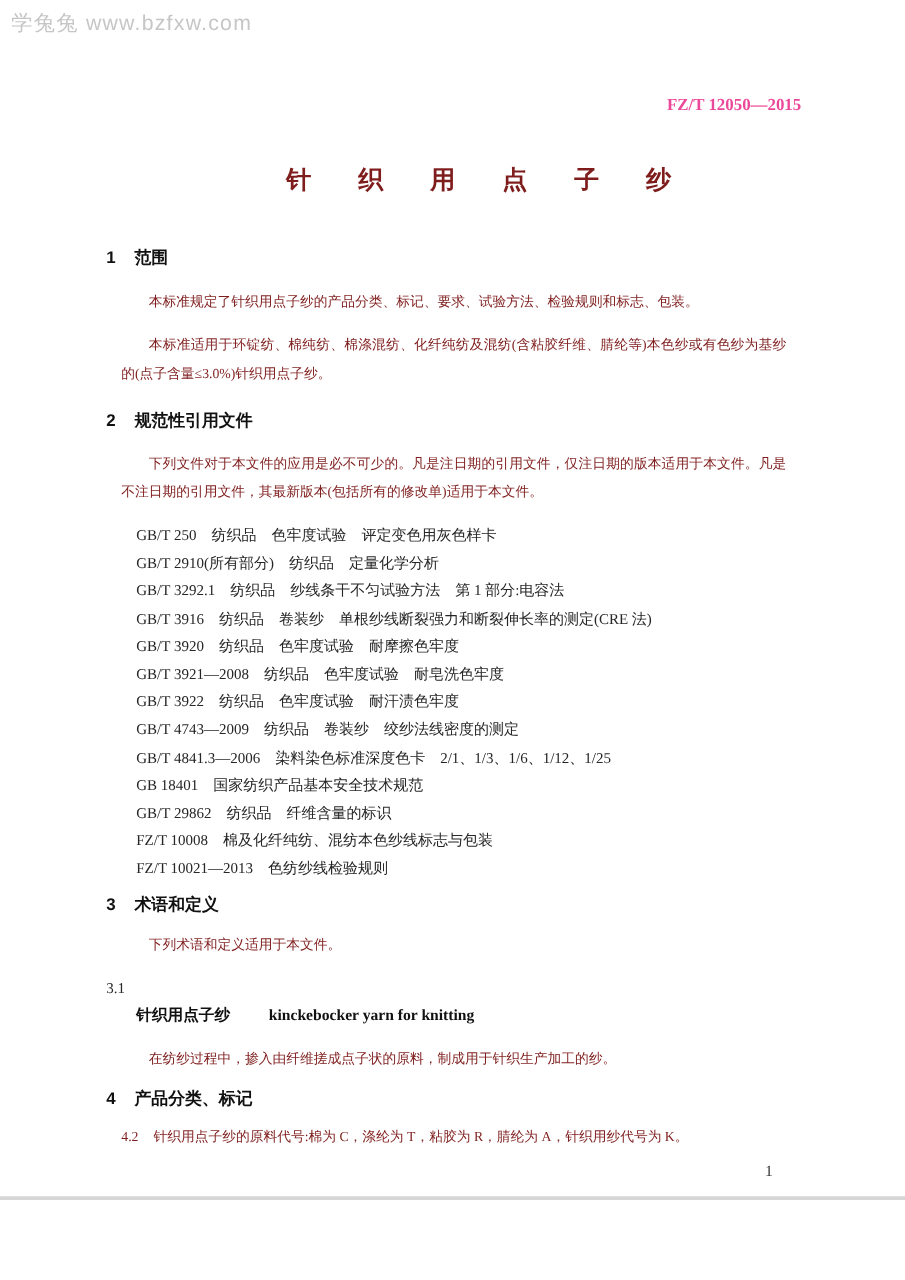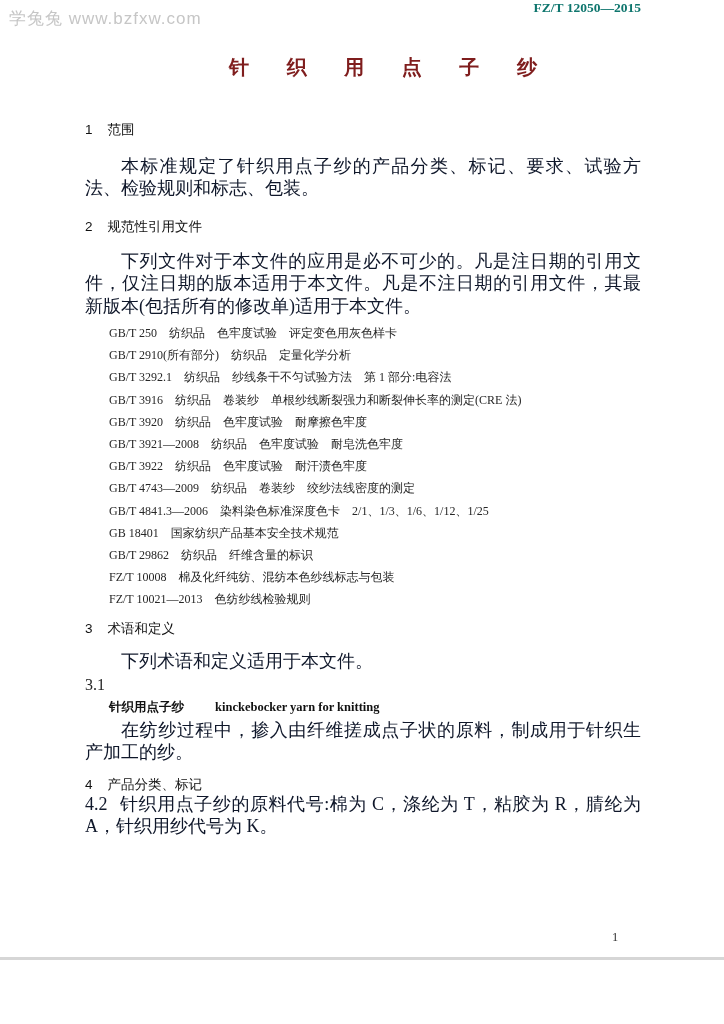--- a/index.html
+++ b/index.html
@@ -6,38 +6,38 @@
   .page{
     position:relative;width:724px;height:960px;background:#ffffff;overflow:hidden;
     font-family:"Liberation Serif","DejaVu Serif",serif;color:#262626;
   }
   .watermark{
     position:absolute;top:7px;left:9px;font-size:17px;letter-spacing:1px;
     color:#c6c6c6;font-family:"Liberation Sans","DejaVu Sans",sans-serif;
   }
   .content{position:absolute;left:85px;top:0;width:556px;}
   .doc-number{
-    text-align:right;font-weight:bold;font-size:13.5px;color:#0f766e;
+    margin-top:76px;text-align:right;font-weight:bold;font-size:13.5px;color:#ec4899;
   }
   .doc-title{
     margin-top:38px;text-align:center;font-size:20px;font-weight:bold;color:#7f1d1d;
     letter-spacing:16px;padding-left:56px;
     font-family:"Liberation Sans","DejaVu Sans",sans-serif;
   }
   .section-heading{
-    font-size:13.5px;font-weight:normal;color:#111;line-height:17px;
+    font-size:13.5px;font-weight:bold;color:#111;line-height:17px;
     font-family:"Liberation Sans","DejaVu Sans",sans-serif;
   }
   .section-heading .num{display:inline-block;margin-right:15px;}
-  .body-text{font-size:18px;line-height:22.4px;text-align:justify;margin:0;color:#0f172a;}
+  .body-text{font-size:11px;line-height:22.4px;text-align:justify;margin:12px;color:#7f1d1d;}
   .indent{text-indent:2em;}
   .clause-num{display:inline-block;margin-right:12px;}
   .ref-list{margin-top:5px;}
   .ref-line{padding-left:24px;font-size:12px;line-height:22.2px;white-space:pre-wrap;}
-  .term-number{font-size:16px;line-height:22.4px;margin-top:2px;}
+  .term-number{font-size:12px;line-height:22.4px;margin-top:2px;}
   .term-line{
     padding-left:24px;font-size:12.5px;line-height:22.4px;font-weight:bold;color:#111;
     font-family:"Liberation Sans","DejaVu Sans",sans-serif;
   }
   .term-en{margin-left:14px;font-family:"Liberation Serif","DejaVu Serif",serif;padding-left:17px;}
   .mt-s1h{margin-top:40px;}
   .mt-p1{margin-top:17px;}
   .mt-s2h{margin-top:18px;}
   .mt-s2i{margin-top:15px;}
   .mt-s3h{margin-top:9px;}
@@ -57,20 +57,21 @@
   <div class="content">
 
     <div class="doc-number">FZ/T 12050—2015</div>
 
     <div class="doc-title">针 织 用 点 子 纱</div>
 
     <div class="section-heading mt-s1h">
       <span class="num">1</span><span>范围</span>
     </div>
     <p class="body-text indent mt-p1">本标准规定了针织用点子纱的产品分类、标记、要求、试验方法、检验规则和标志、包装。</p>
+    <p class="body-text indent">本标准适用于环锭纺、棉纯纺、棉涤混纺、化纤纯纺及混纺(含粘胶纤维、腈纶等)本色纱或有色纱为基纱的(点子含量≤3.0%)针织用点子纱。</p>
 
     <div class="section-heading mt-s2h">
       <span class="num">2</span><span>规范性引用文件</span>
     </div>
     <p class="body-text indent mt-s2i">下列文件对于本文件的应用是必不可少的。凡是注日期的引用文件，仅注日期的版本适用于本文件。凡是不注日期的引用文件，其最新版本(包括所有的修改单)适用于本文件。</p>
     <div class="ref-list">
       <div class="ref-line">GB/T 250　纺织品　色牢度试验　评定变色用灰色样卡</div>
       <div class="ref-line">GB/T 2910(所有部分)　纺织品　定量化学分析</div>
       <div class="ref-line">GB/T 3292.1　纺织品　纱线条干不匀试验方法　第 1 部分:电容法</div>
       <div class="ref-line">GB/T 3916　纺织品　卷装纱　单根纱线断裂强力和断裂伸长率的测定(CRE 法)</div>

